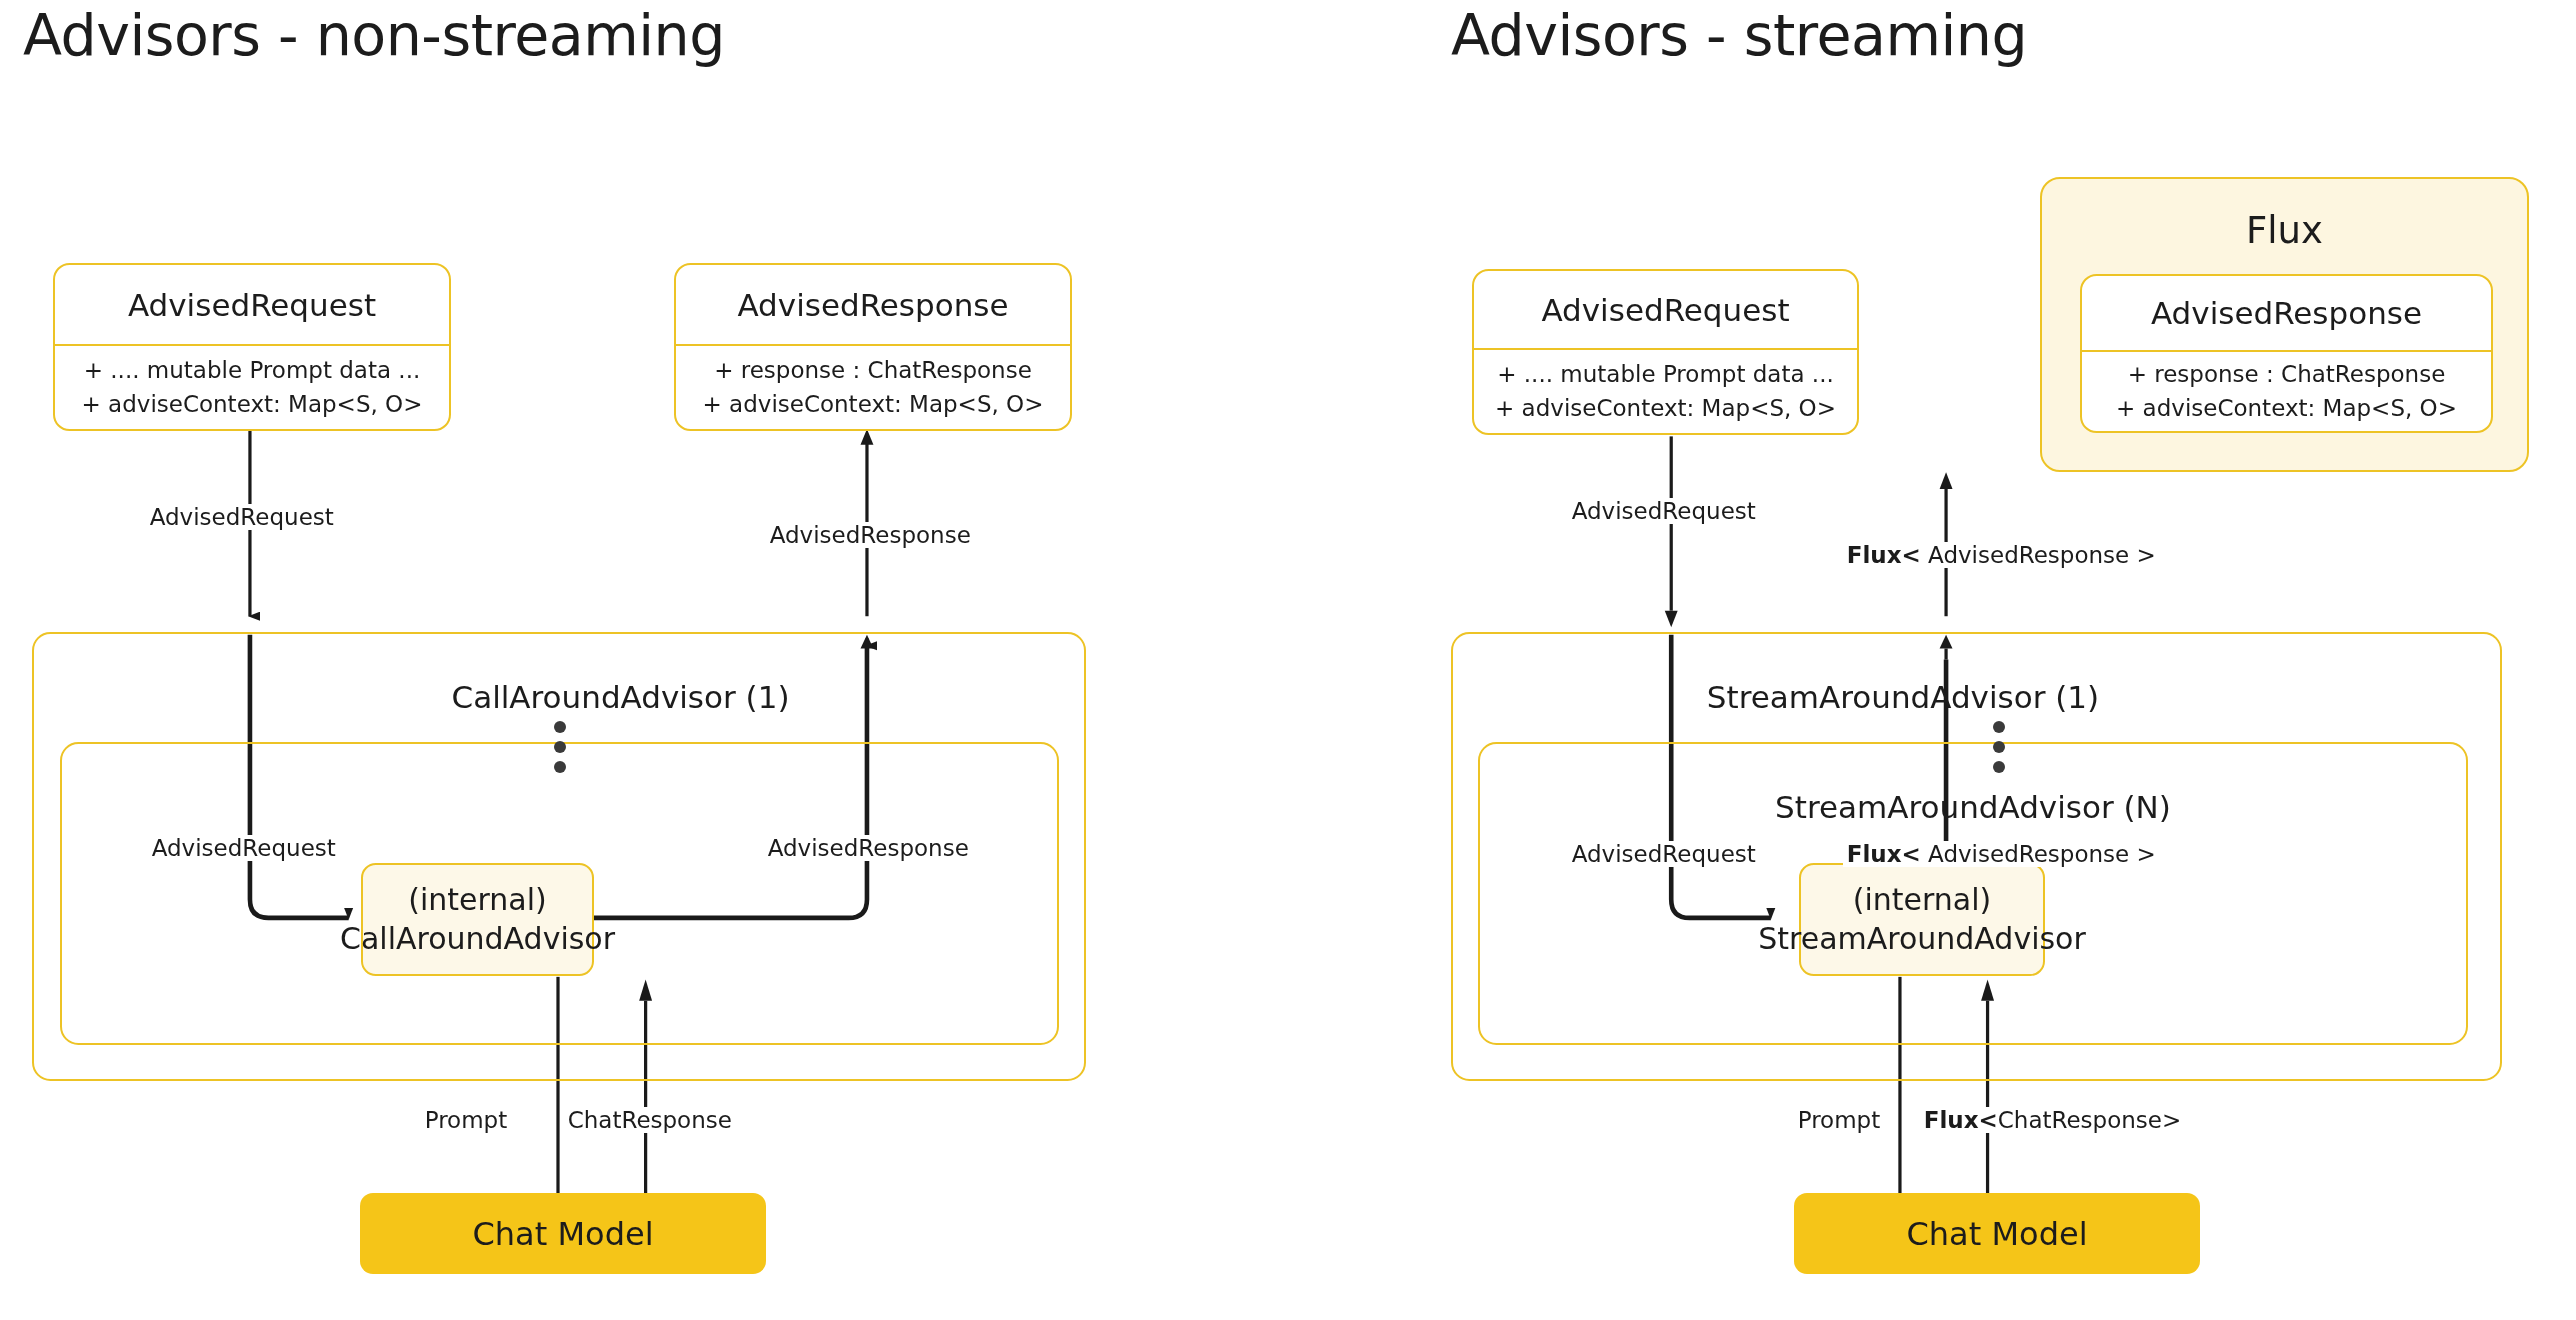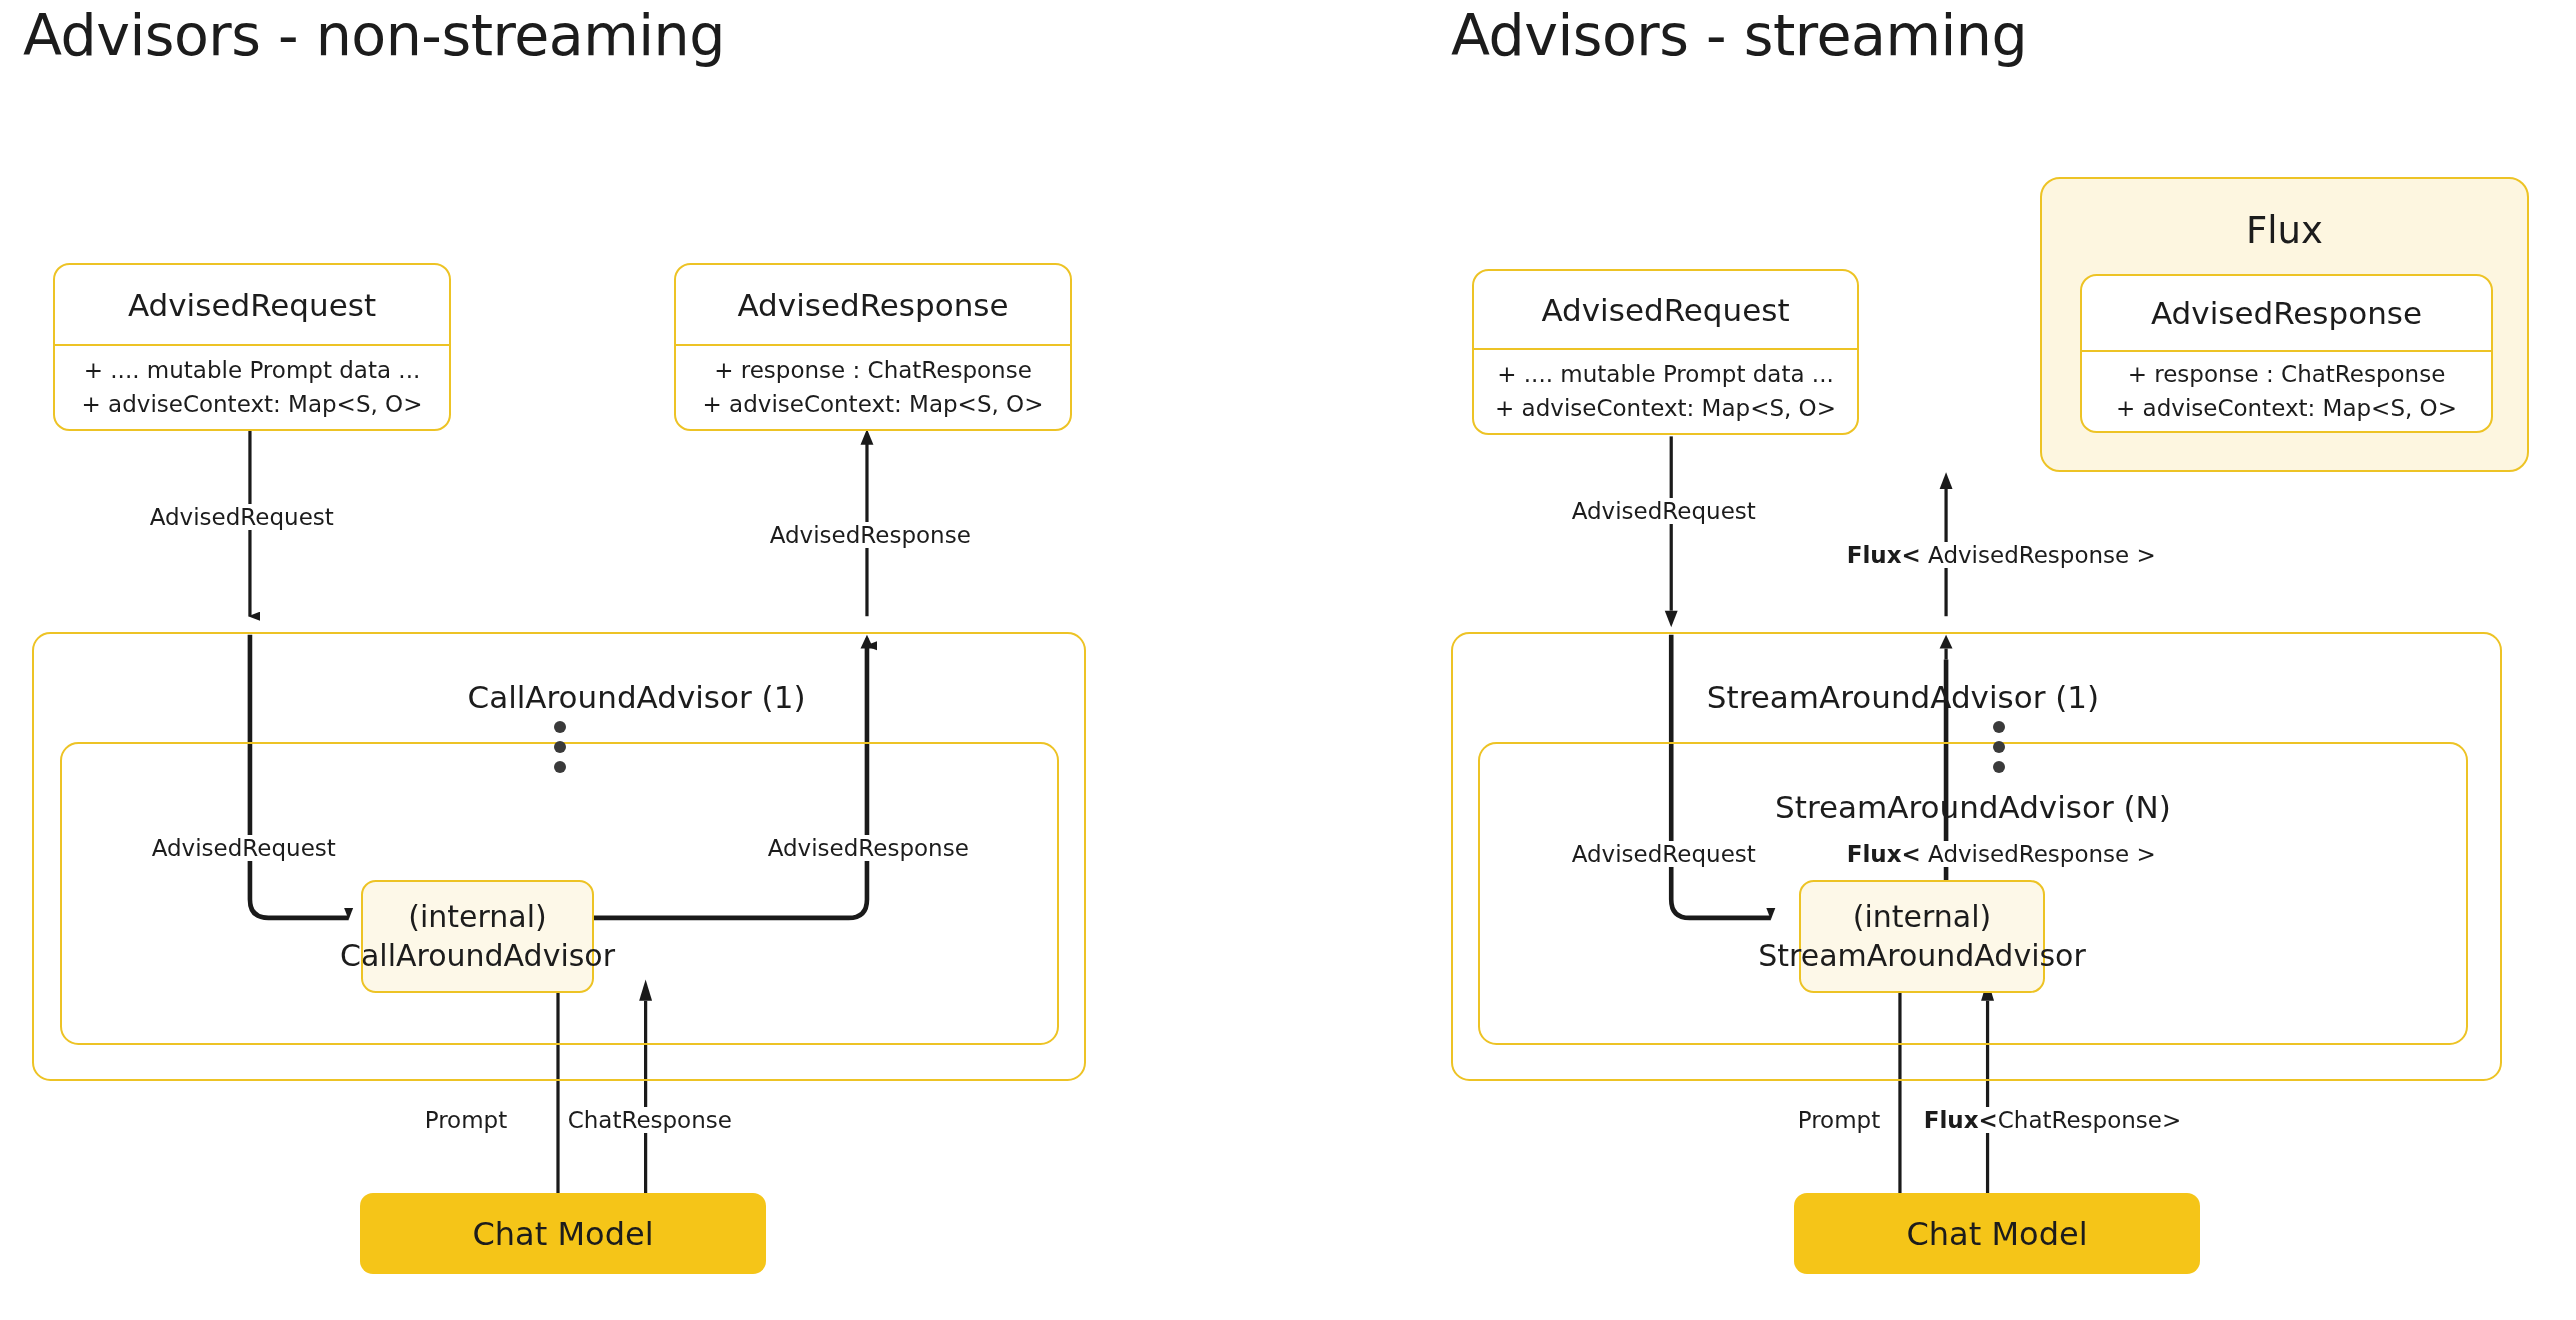--- a/index.html
+++ b/index.html
@@ -117,21 +117,20 @@
   
   .internal-box {
     border: 2.8px solid #edc325;
     border-radius: 14.8px;
     background: #fdf8e8;
     display: flex;
     flex-direction: column;
     align-items: center;
     justify-content: center;
     line-height: 1.28;
-    margin-top: 17px;
   }
   .internal-box div {
     font-size: 30px;
     color: #1c1c1c;
     white-space: nowrap;
   }
 
   
   .chat-model {
     background: #f5c518;
@@ -230,21 +229,21 @@
 
   <div class="abs uml-box" style="left:674px; top:263px; width:398px; height:168px;">
     <div class="uml-title" style="height:81px;">AdvisedResponse</div>
     <div class="uml-attrs">
       <div class="uml-attr">+ response : ChatResponse</div>
       <div class="uml-attr">+ adviseContext: Map&lt;S, O&gt;</div>
     </div>
   </div>
 
   <div class="abs advisor-outer" style="left:32px; top:632px; width:1054px; height:449px;"></div>
-  <div class="abs advisor-label" style="left:32px; top:679px; width:1161px;padding-left:48px;">CallAroundAdvisor (1)</div>
+  <div class="abs advisor-label" style="left:16px; top:679px; width:1161px;padding-left:48px;">CallAroundAdvisor (1)</div>
 
   <div class="abs advisor-inner" style="left:60px; top:742px; width:999px; height:303px;"></div>
 
   <div class="vdots" style="left:553px; top:721px; height:52px;">
     <span></span>
       <span></span>
       <span></span>
   </div>
 
   <div class="abs internal-box" style="left:361px; top:863px; width:233px; height:113px;">

